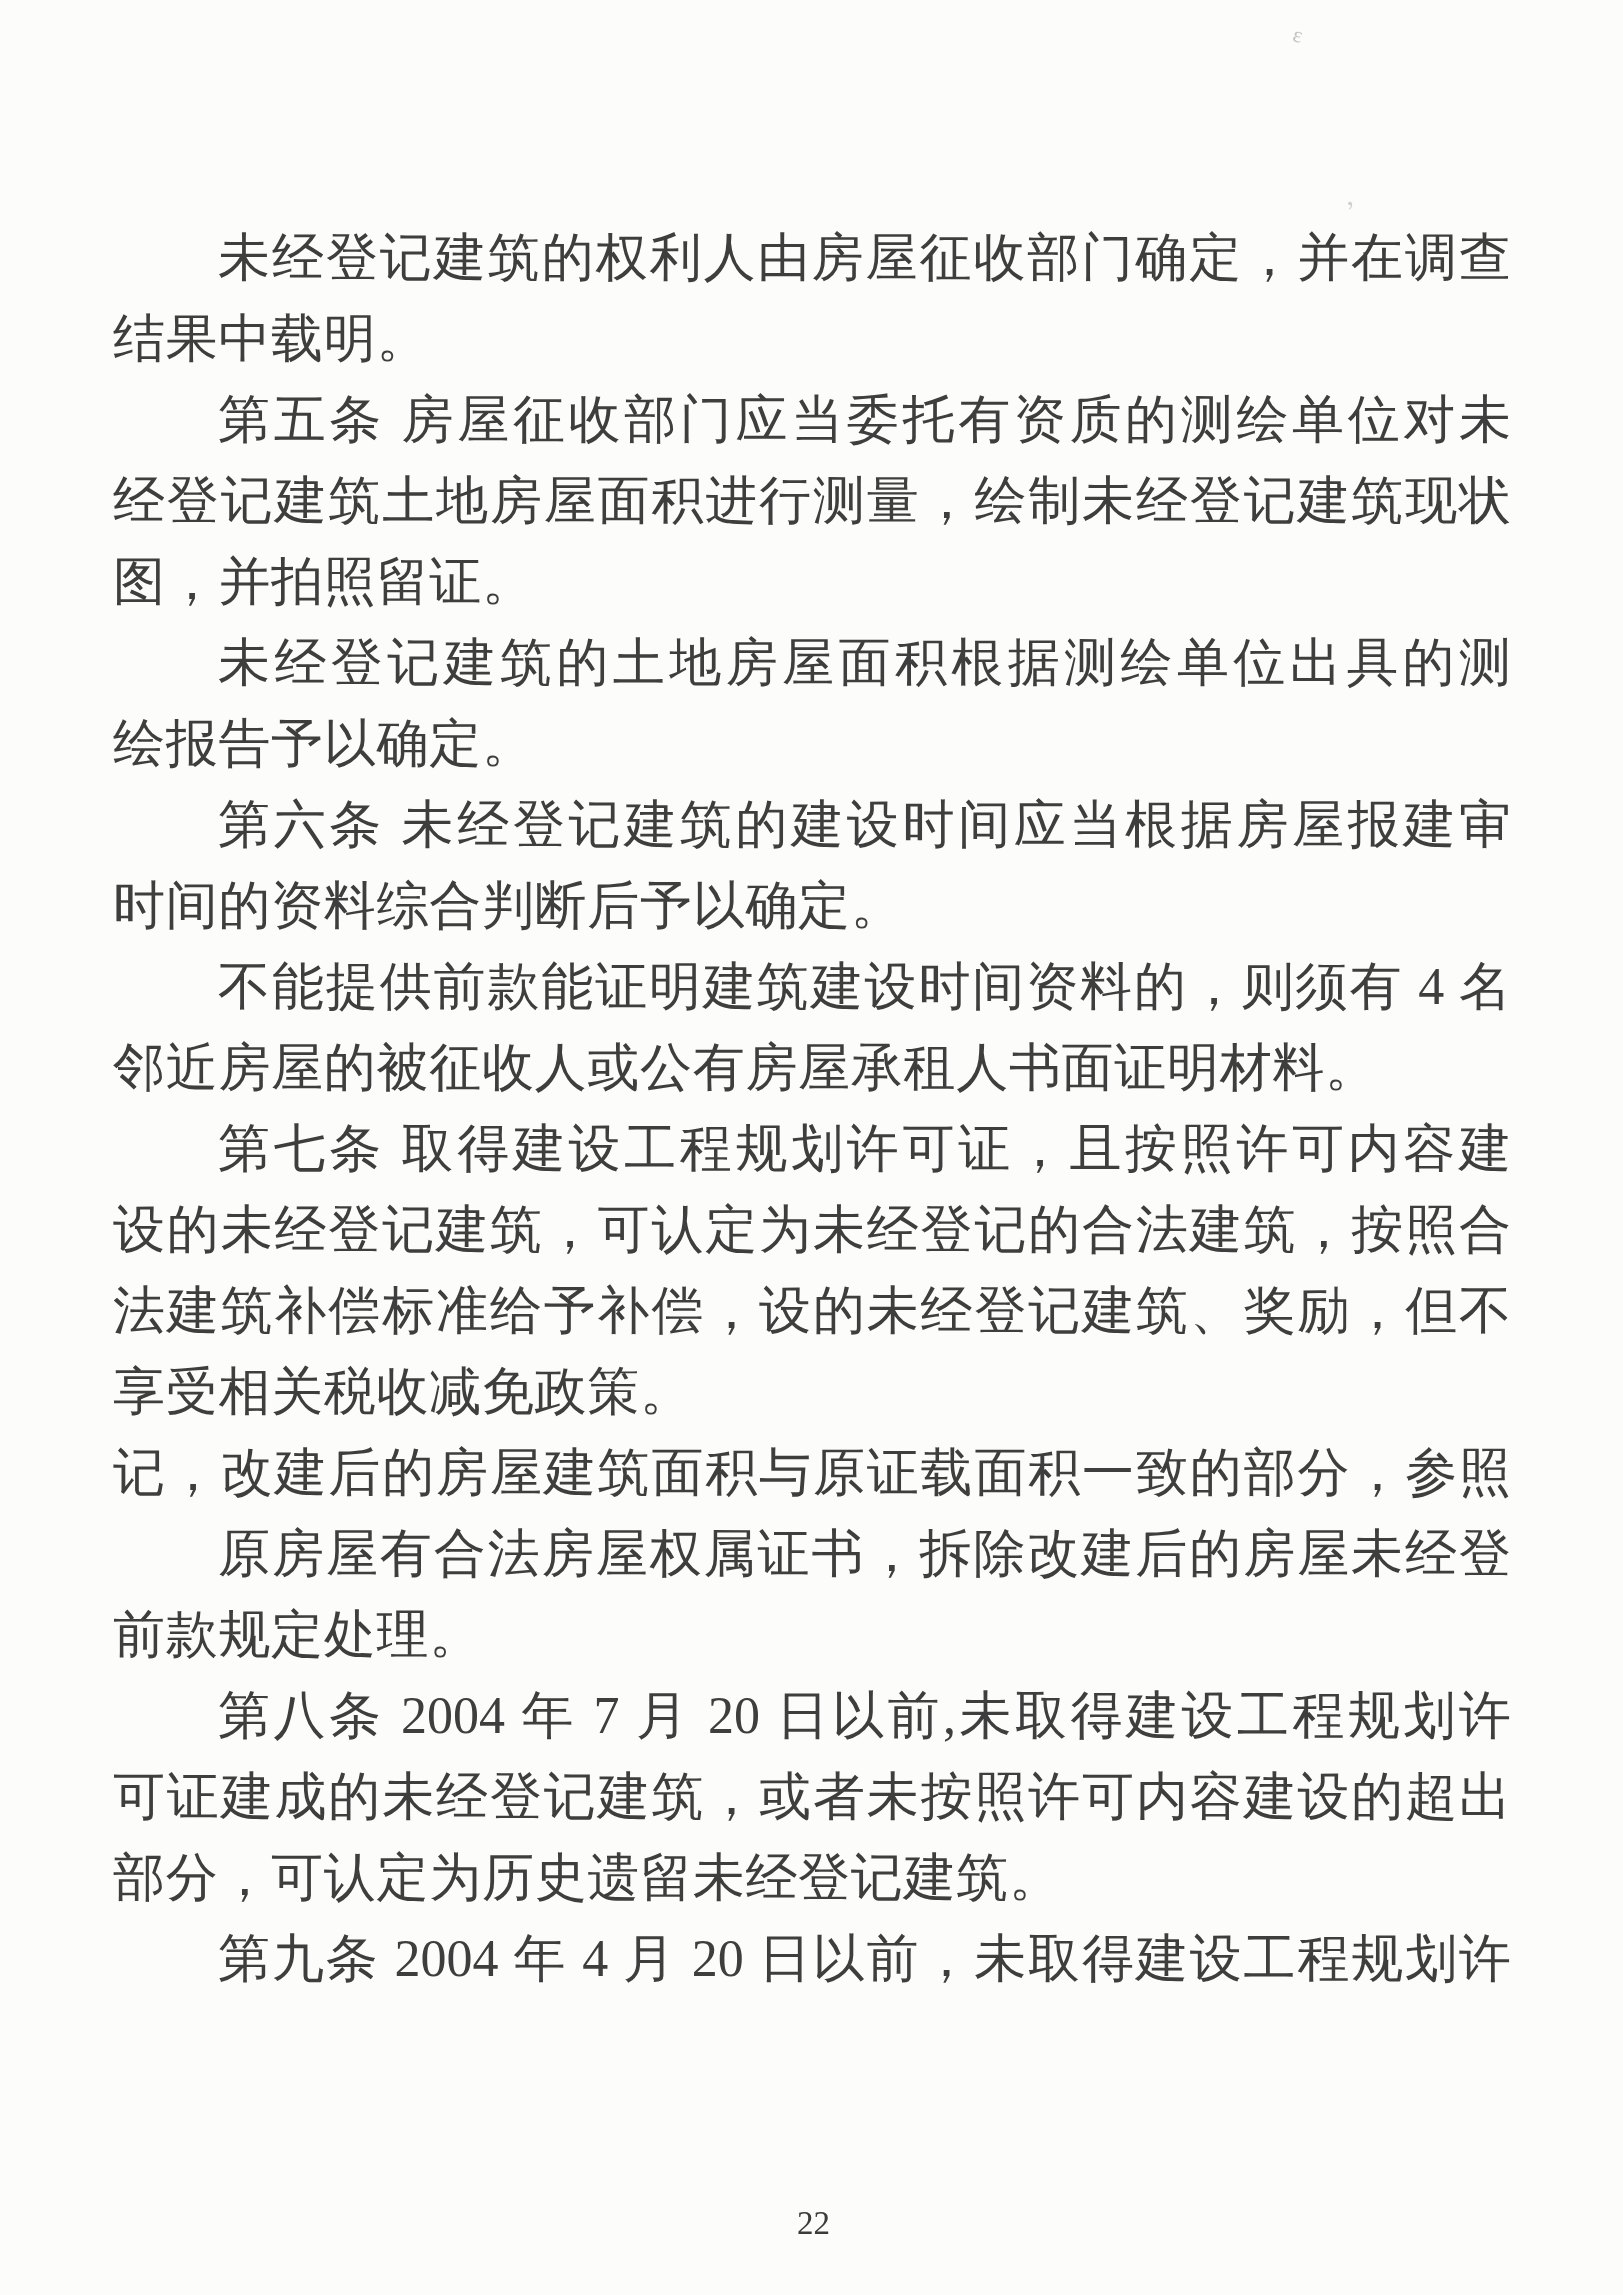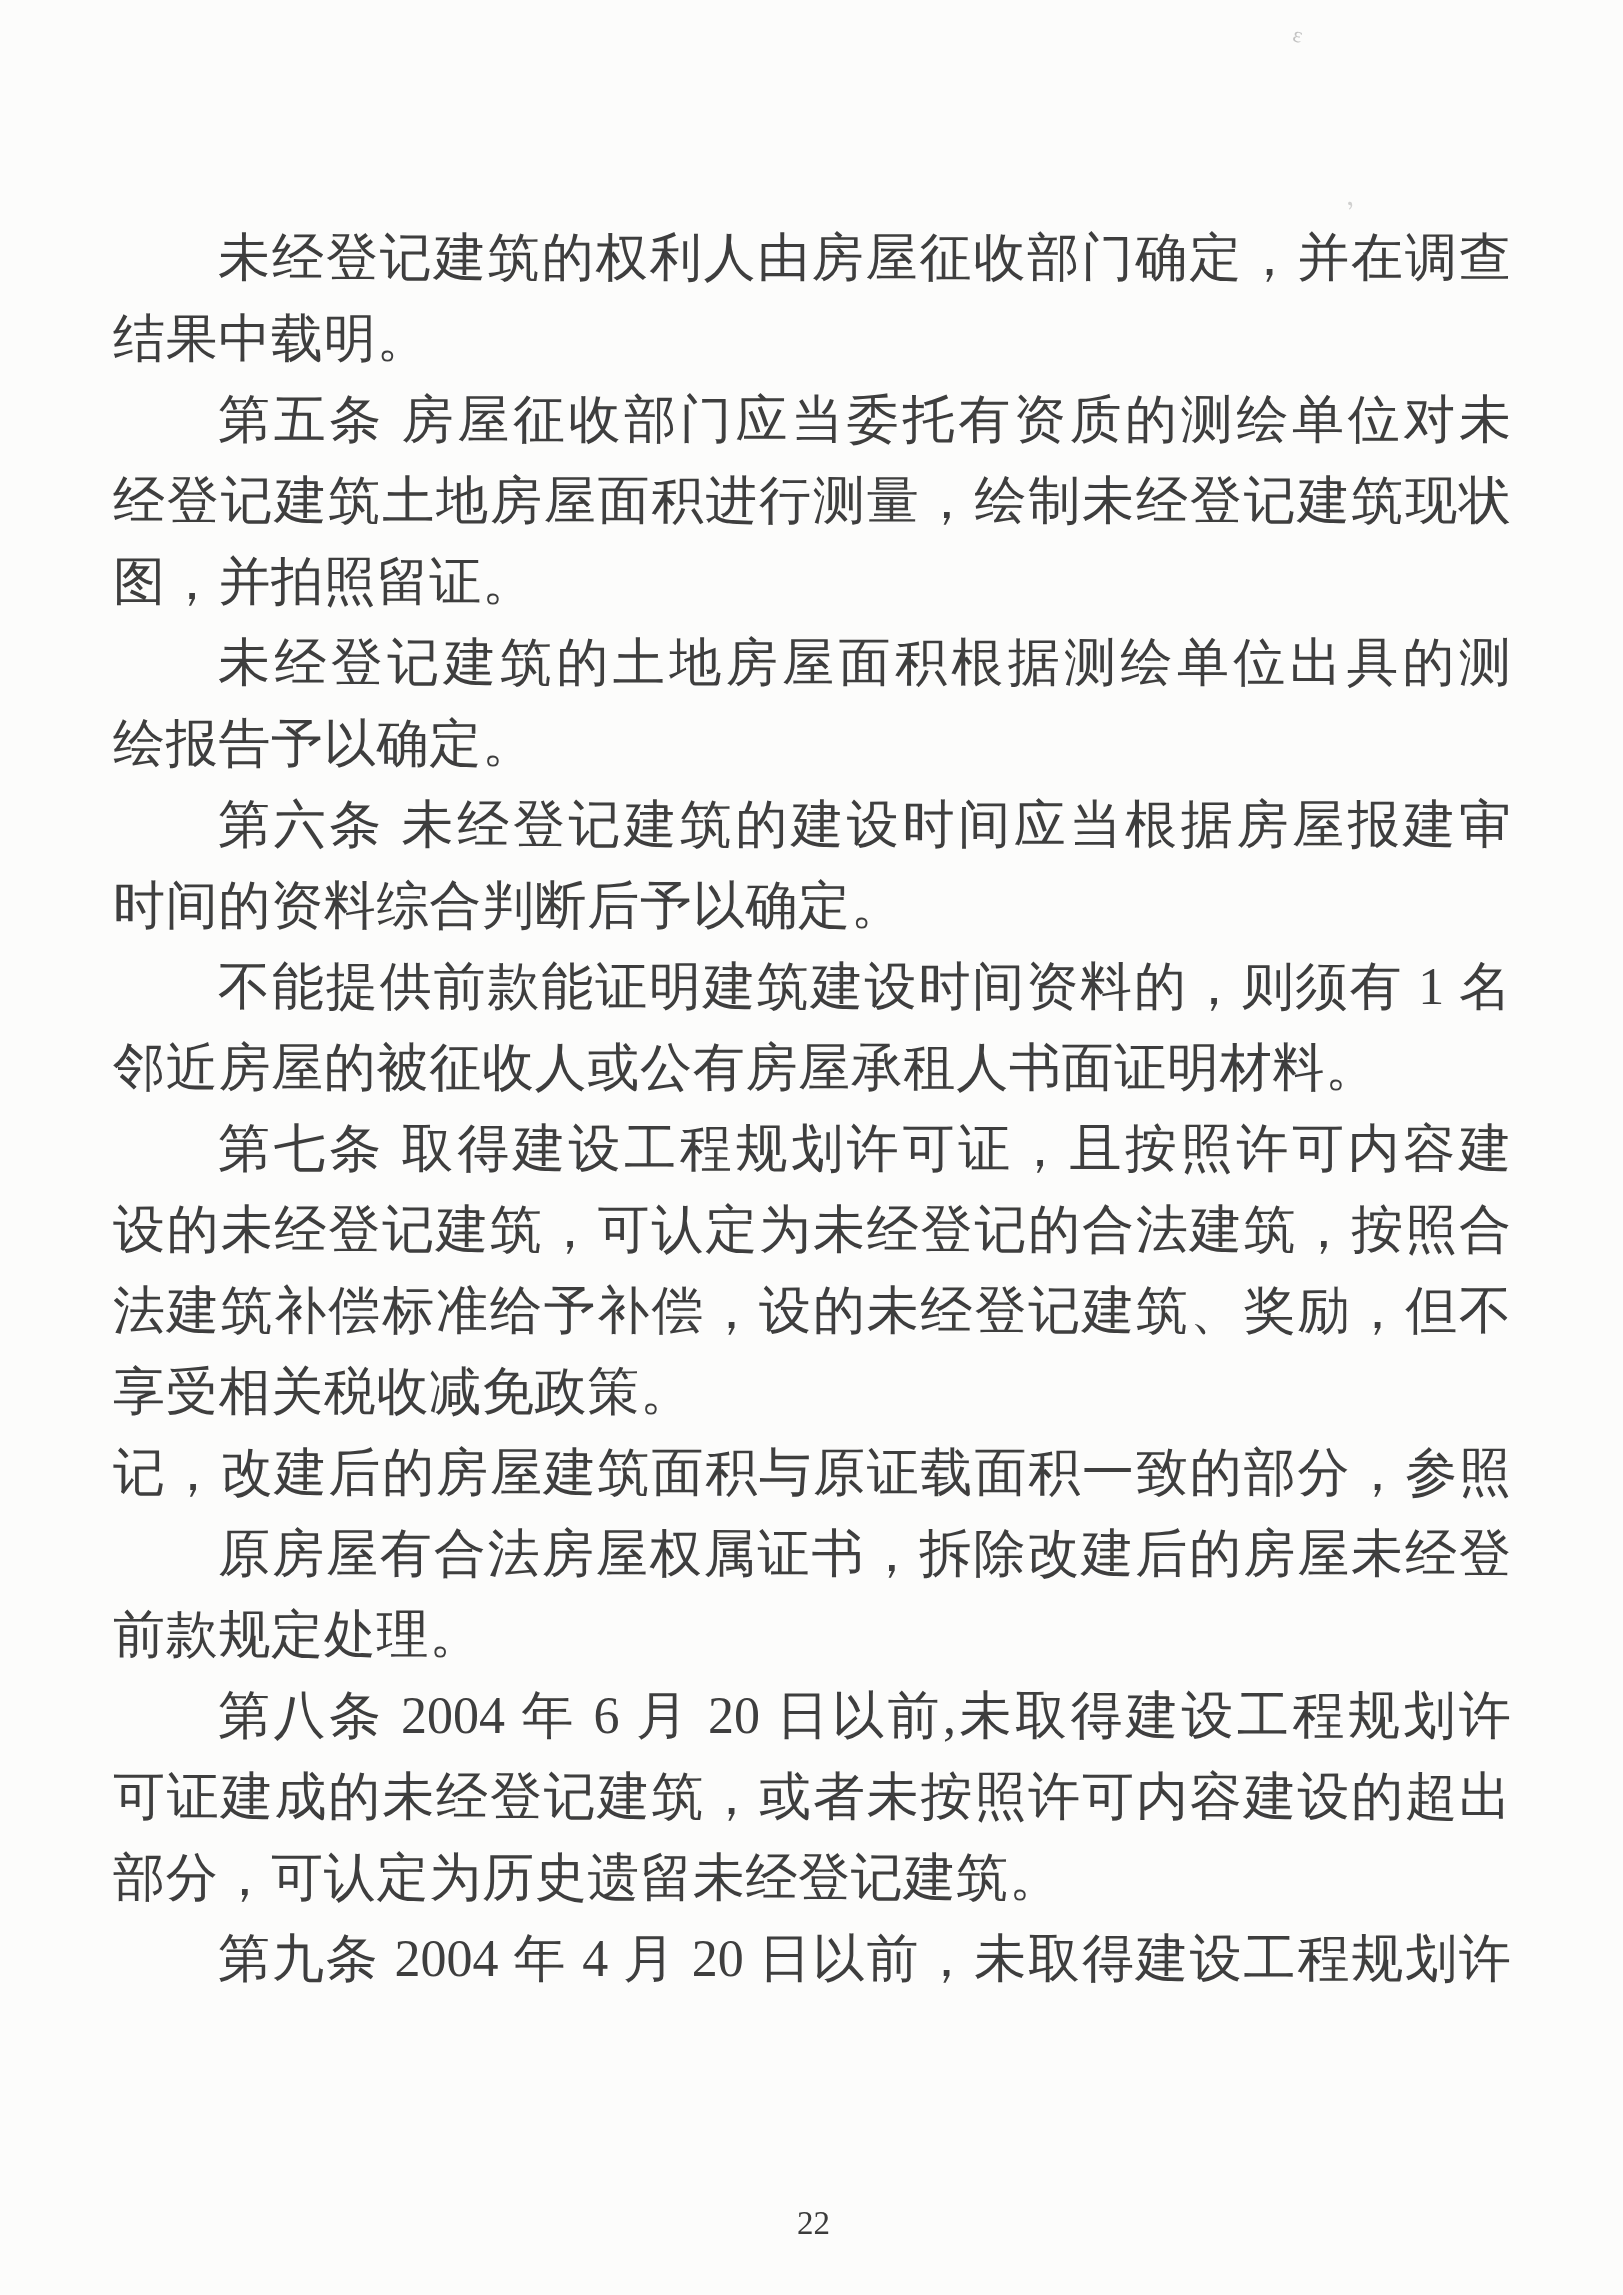--- a/index.html
+++ b/index.html
@@ -80,30 +80,30 @@
   <div class="text-block">
       <div class="line full indent">未经登记建筑的权利人由房屋征收部门确定，并在调查</div>
       <div class="line">结果中载明。</div>
       <div class="line full indent">第五条 房屋征收部门应当委托有资质的测绘单位对未</div>
       <div class="line full">经登记建筑土地房屋面积进行测量，绘制未经登记建筑现状</div>
       <div class="line">图，并拍照留证。</div>
       <div class="line full indent">未经登记建筑的土地房屋面积根据测绘单位出具的测</div>
       <div class="line">绘报告予以确定。</div>
       <div class="line full indent">第六条 未经登记建筑的建设时间应当根据房屋报建审</div>
       <div class="line">时间的资料综合判断后予以确定。</div>
-      <div class="line full indent">不能提供前款能证明建筑建设时间资料的，则须有 1 名</div>
+      <div class="line full indent">不能提供前款能证明建筑建设时间资料的，则须有 4 名</div>
       <div class="line">邻近房屋的被征收人或公有房屋承租人书面证明材料。</div>
       <div class="line full indent">第七条 取得建设工程规划许可证，且按照许可内容建</div>
       <div class="line full">设的未经登记建筑，可认定为未经登记的合法建筑，按照合</div>
       <div class="line full">法建筑补偿标准给予补偿，设的未经登记建筑、奖励，但不</div>
       <div class="line">享受相关税收减免政策。</div>
       <div class="line full">记，改建后的房屋建筑面积与原证载面积一致的部分，参照</div>
       <div class="line full indent">原房屋有合法房屋权属证书，拆除改建后的房屋未经登</div>
       <div class="line">前款规定处理。</div>
-      <div class="line full indent">第八条 2004 年 6 月 20 日以前,未取得建设工程规划许</div>
+      <div class="line full indent">第八条 2004 年 7 月 20 日以前,未取得建设工程规划许</div>
       <div class="line full">可证建成的未经登记建筑，或者未按照许可内容建设的超出</div>
       <div class="line">部分，可认定为历史遗留未经登记建筑。</div>
       <div class="line full indent">第九条 2004 年 4 月 20 日以前，未取得建设工程规划许</div>
     </div>
   <div class="page-number">22</div>
   <span class="artifact artifact-1">ε</span>
   <span class="artifact artifact-2">,</span>
 </div>
 
 

